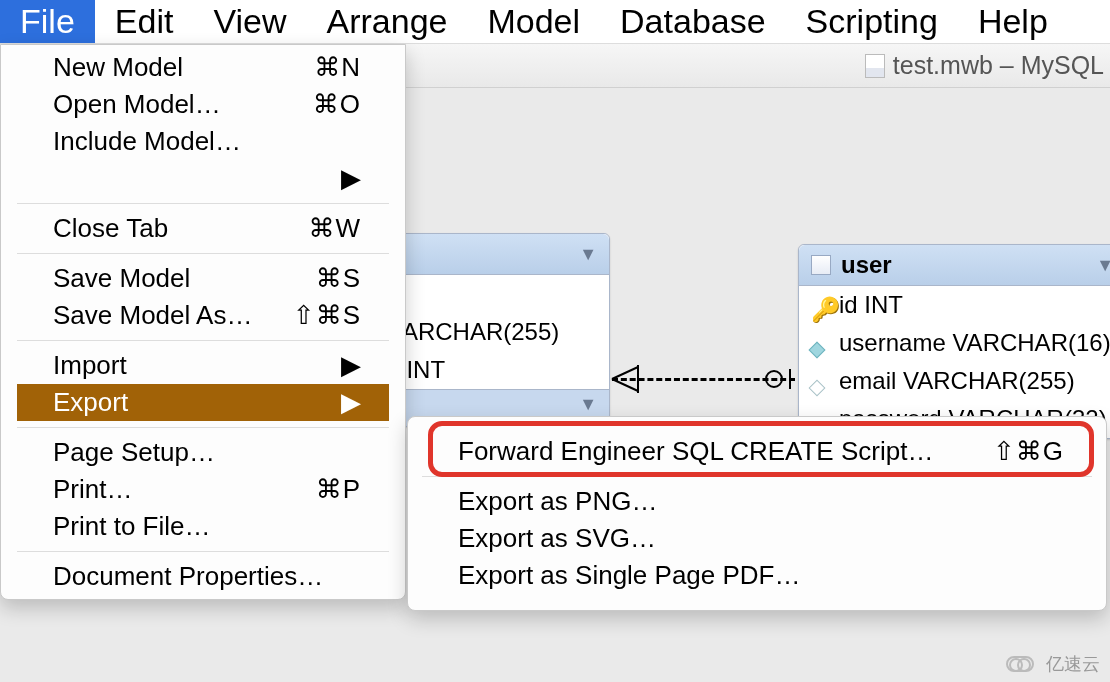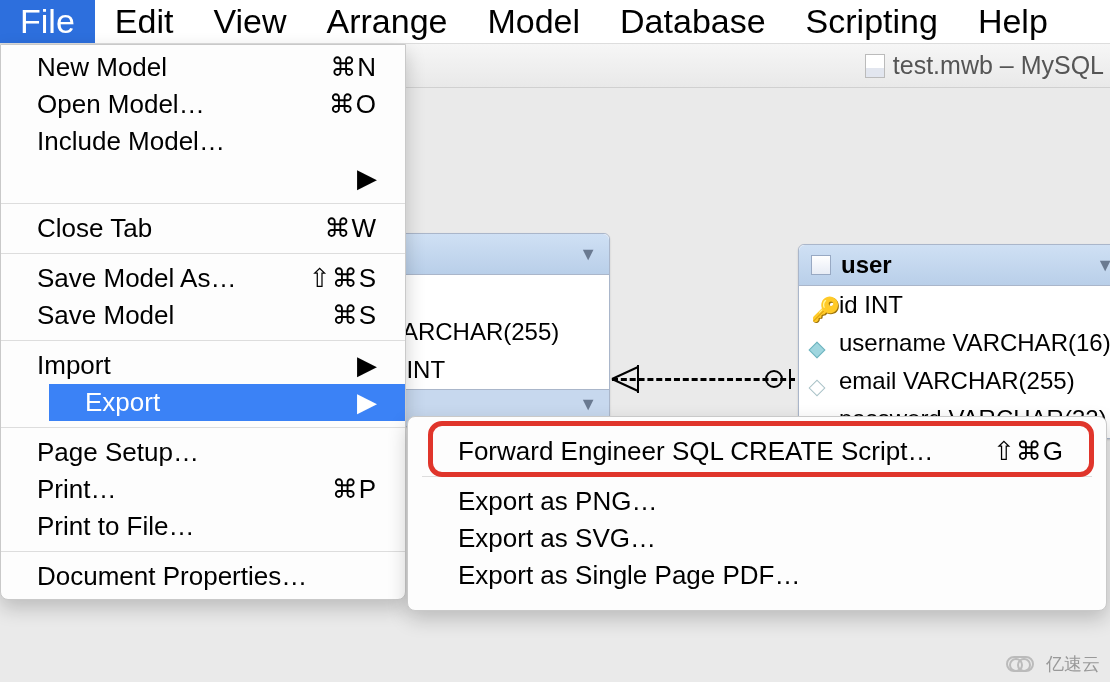--- a/index.html
+++ b/index.html
@@ -116,34 +116,33 @@
     .crowfoot {
       position: absolute;
     }
     
     .menu {
       position: absolute;
       background: #fdfdfd;
       border: 1px solid #c9c9c9;
       border-radius: 0 0 8px 8px;
       box-shadow: 0 8px 20px rgba(0,0,0,.2);
-      padding: 4px 0;
+      padding: 4px 16px;
       font-size: 26px;
       color: #000;
     }
     .menu-item {
       display: flex;
       align-items: center;
       padding: 3px 28px 3px 36px;
       white-space: nowrap;
     }
     .menu-item.highlight {
-      background: #3b82f6;
+      background: #a16207;
       color: #fff;
-      margin-left: 48px;
     }
     .menu-item .shortcut {
       margin-left: auto;
       padding-left: 40px;
       letter-spacing: 1px;
     }
     .menu-item .sub-arrow {
       margin-left: auto;
       padding-left: 40px;
     }
@@ -288,26 +287,26 @@
   <div class="menu-item">
     <span class="sub-arrow">▶</span>
   </div>
   <div class="menu-sep"></div>
   <div class="menu-item">
     <span>Close Tab</span>
     <span class="shortcut">⌘W</span>
   </div>
   <div class="menu-sep"></div>
   <div class="menu-item">
+    <span>Save Model</span>
+    <span class="shortcut">⌘S</span>
+  </div>
+  <div class="menu-item">
     <span>Save Model As…</span>
     <span class="shortcut">⇧⌘S</span>
-  </div>
-  <div class="menu-item">
-    <span>Save Model</span>
-    <span class="shortcut">⌘S</span>
   </div>
   <div class="menu-sep"></div>
   <div class="menu-item">
     <span>Import</span>
     <span class="sub-arrow">▶</span>
   </div>
   <div class="menu-item highlight">
     <span>Export</span>
     <span class="sub-arrow">▶</span>
   </div>

